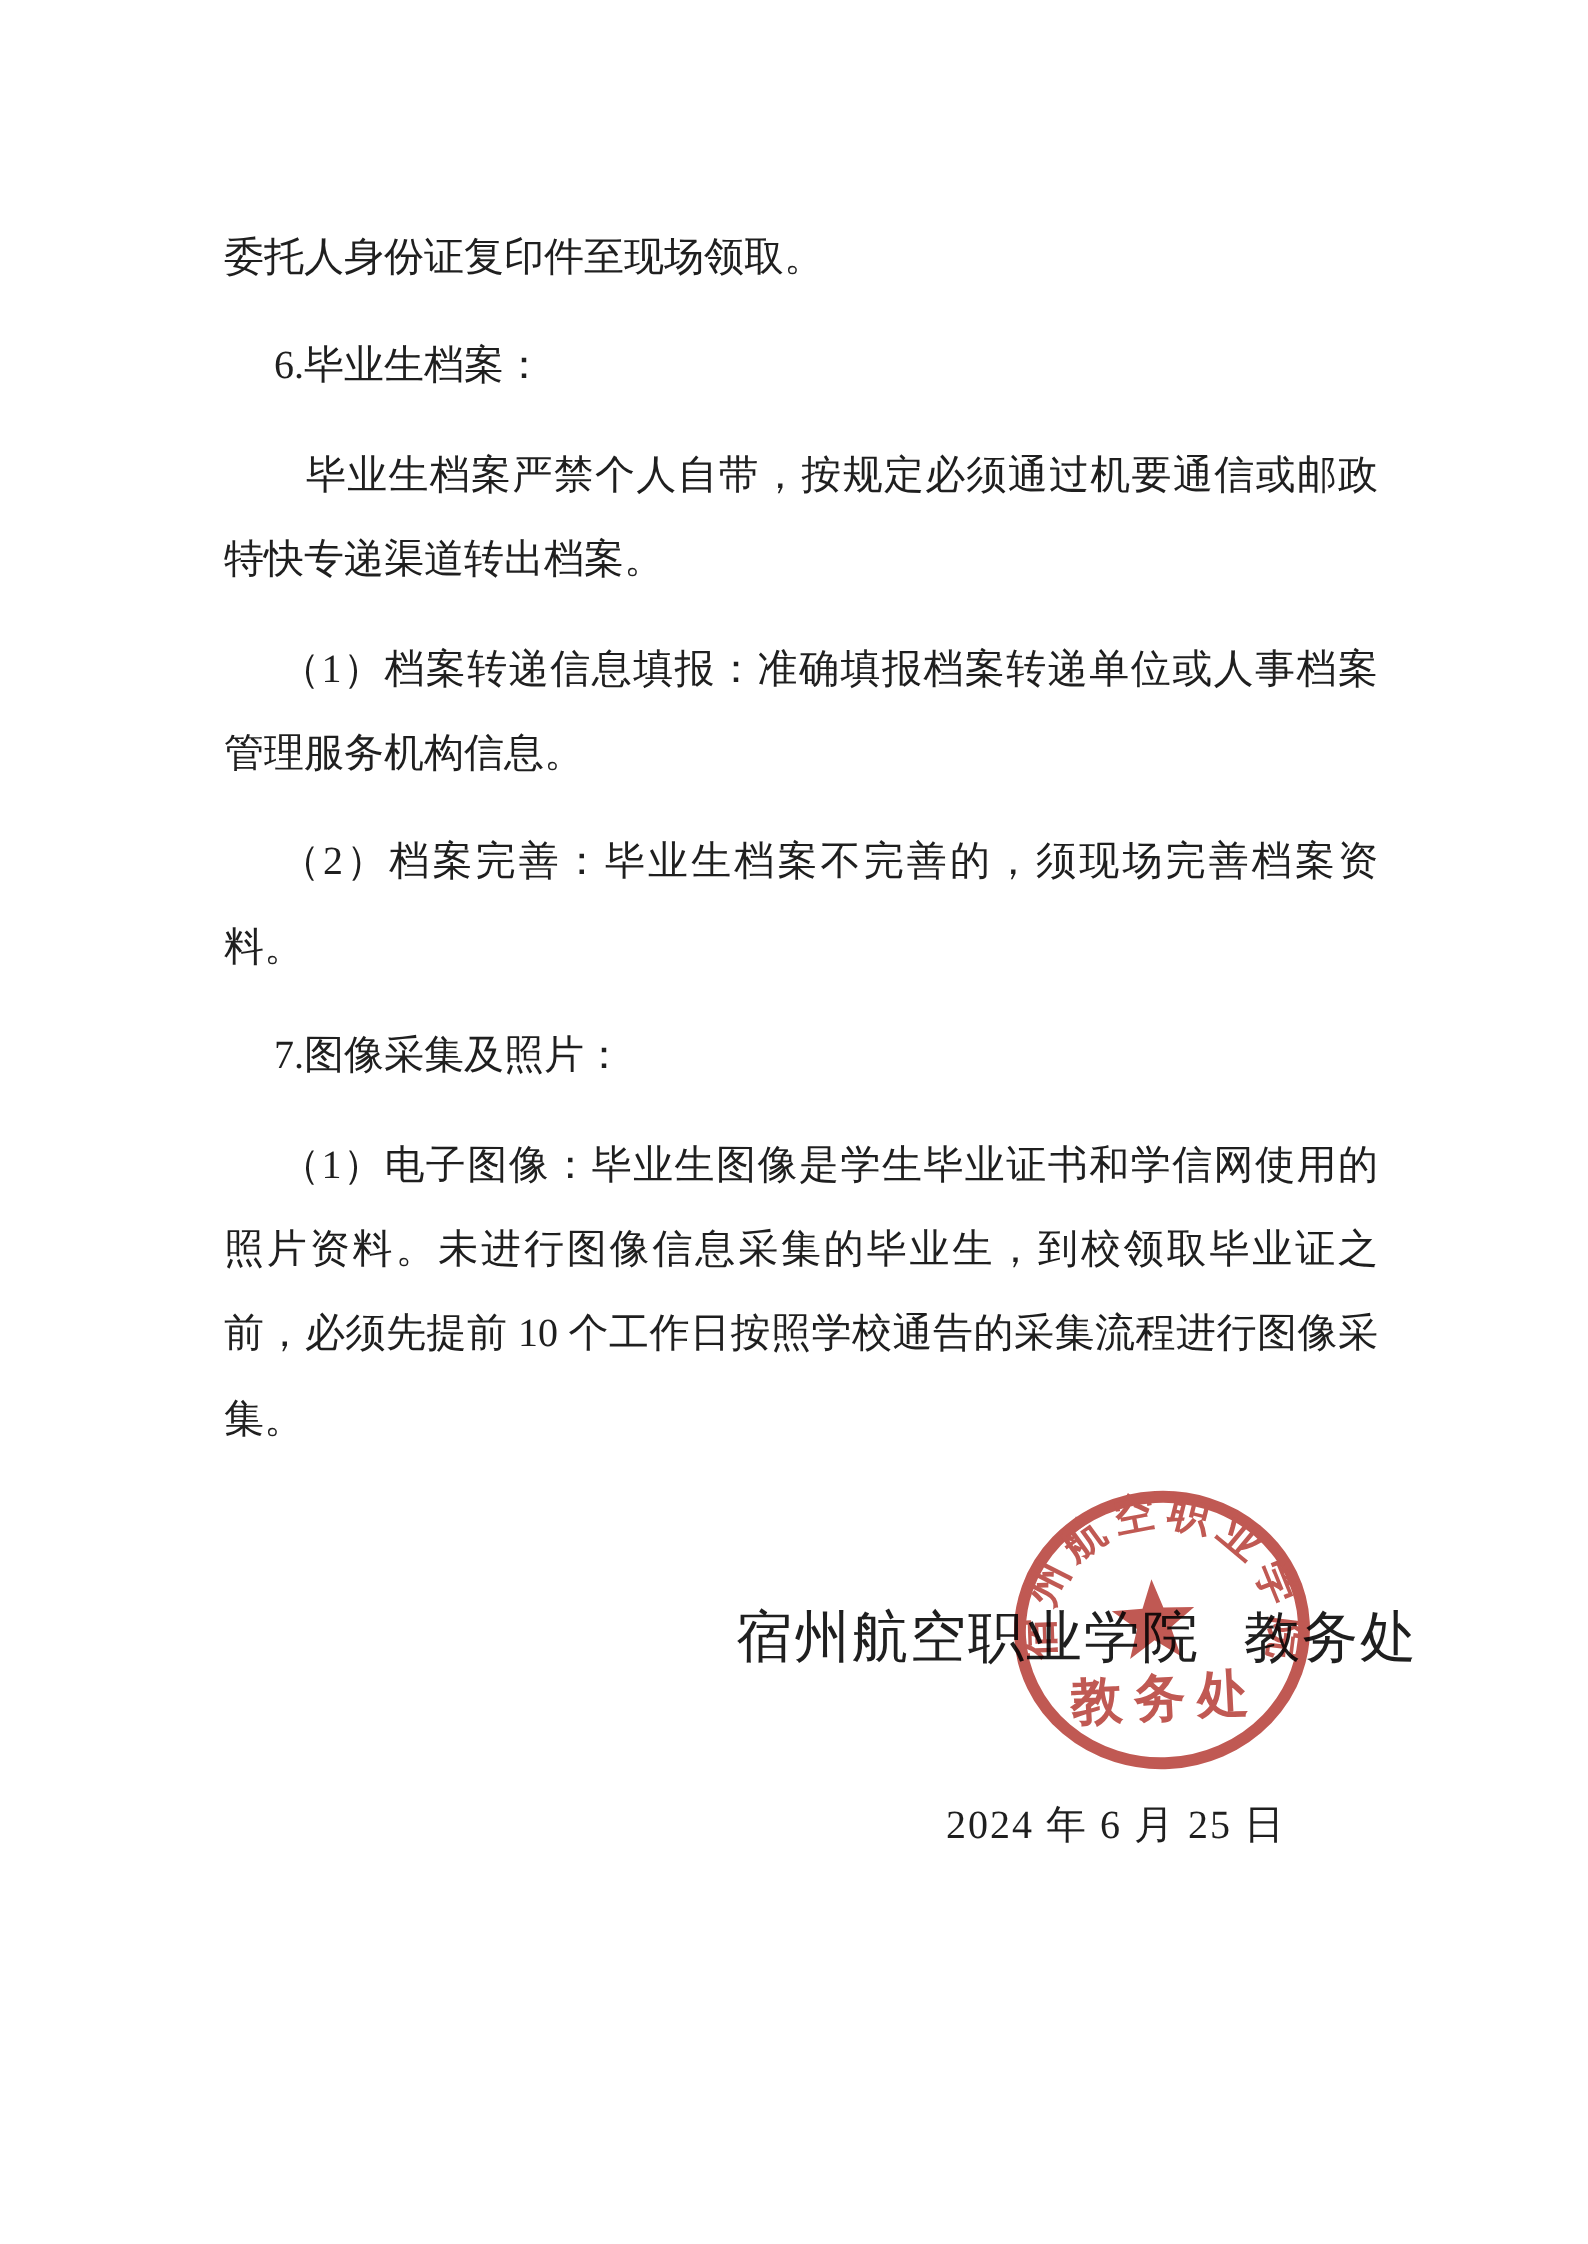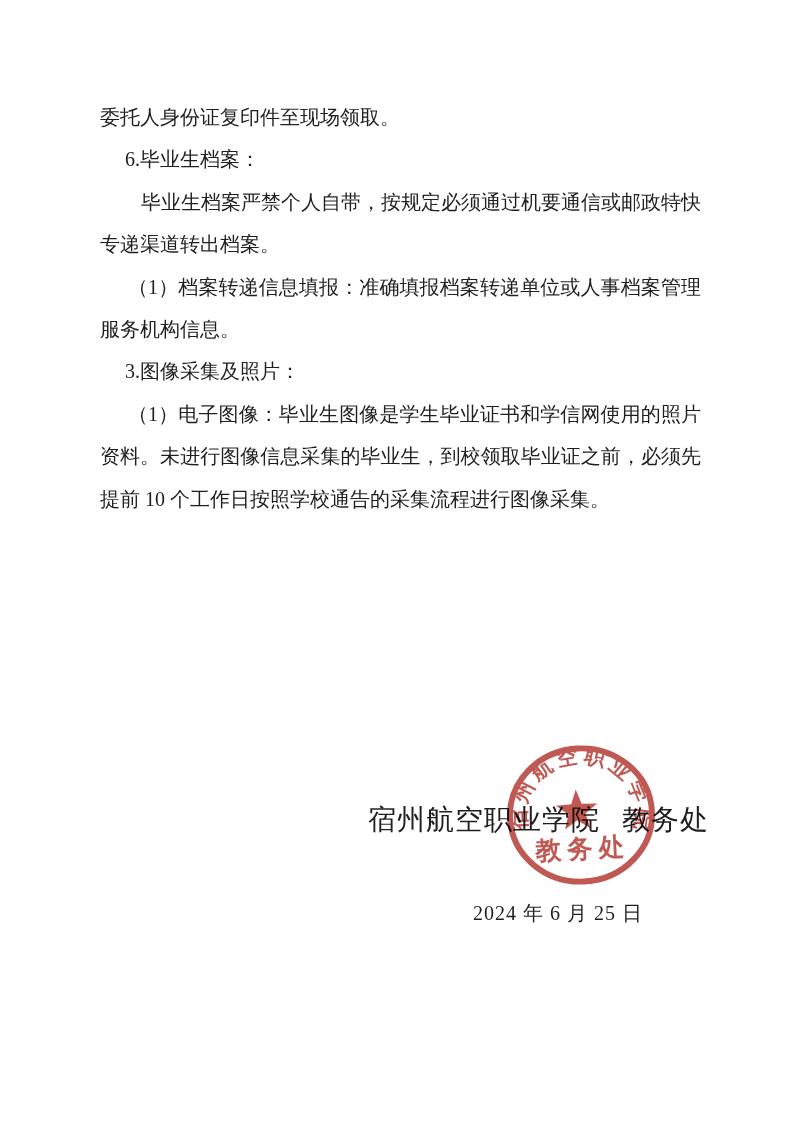--- a/index.html
+++ b/index.html
@@ -18,21 +18,21 @@
     overflow: hidden;
   }
   .content {
     position: absolute;
     left: 100px; top: 96px;
     width: 601px;
     font-size: 20px;
     line-height: 42.4px;
   }
   .content p {
-    margin: 0;
+    margin: 12px;
     text-align: justify;
     text-align-last: left;
   }
   .ind-num   { text-indent: 1.25em; }
   .ind-paren { text-indent: 1.4em; }
   .ind-full  { text-indent: 2.05em; }
 
   .signature {
     position: absolute;
     top: 805px; right: 85px;
@@ -85,21 +85,22 @@
 </head>
 <body>
 
 <div class="page">
 
   <div class="content">
     <p>委托人身份证复印件至现场领取。</p>
     <p class="ind-num">6.毕业生档案：</p>
     <p class="ind-full">毕业生档案严禁个人自带，按规定必须通过机要通信或邮政特快专递渠道转出档案。</p>
     <p class="ind-paren">（1）档案转递信息填报：准确填报档案转递单位或人事档案管理服务机构信息。</p>
-    <p class="ind-num">3.图像采集及照片：</p>
+    <p class="ind-paren">（2）档案完善：毕业生档案不完善的，须现场完善档案资料。</p>
+    <p class="ind-num">7.图像采集及照片：</p>
     <p class="ind-paren">（1）电子图像：毕业生图像是学生毕业证书和学信网使用的照片资料。未进行图像信息采集的毕业生，到校领取毕业证之前，必须先提前 10 个工作日按照学校通告的采集流程进行图像采集。</p>
   </div>
 
   <div class="signature"><span>宿州航空职业学院</span><span class="sig-gap"></span><span>教务处</span></div>
 
   <div class="date-line">2024 年 6 月 25 日</div>
 
   <div class="seal">
     <svg viewBox="0 0 160 150" xmlns="http://www.w3.org/2000/svg">
       <ellipse class="seal-ring" cx="80" cy="75" rx="72" ry="67.5"></ellipse>

